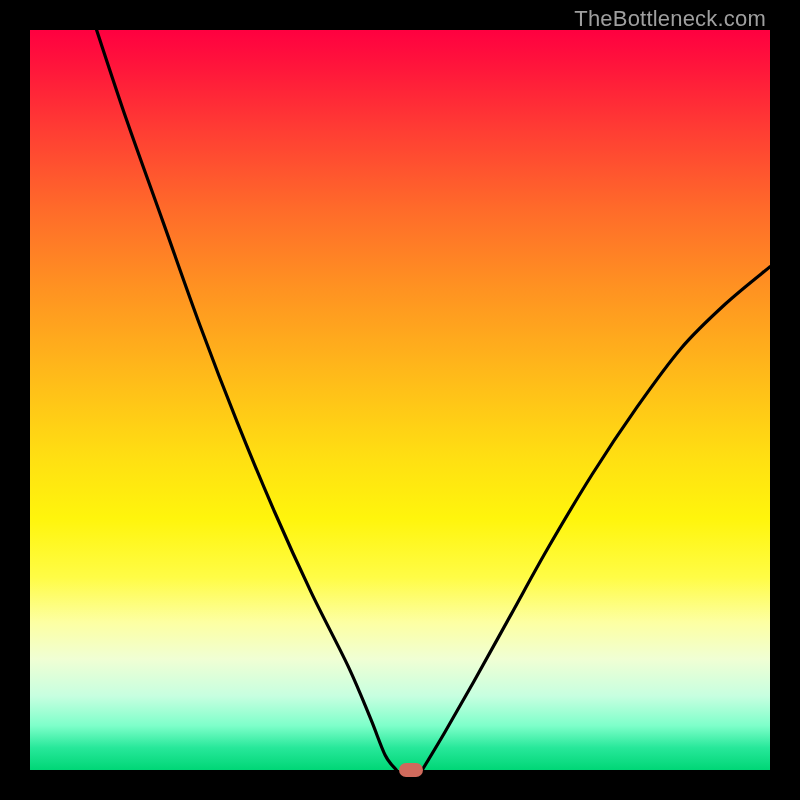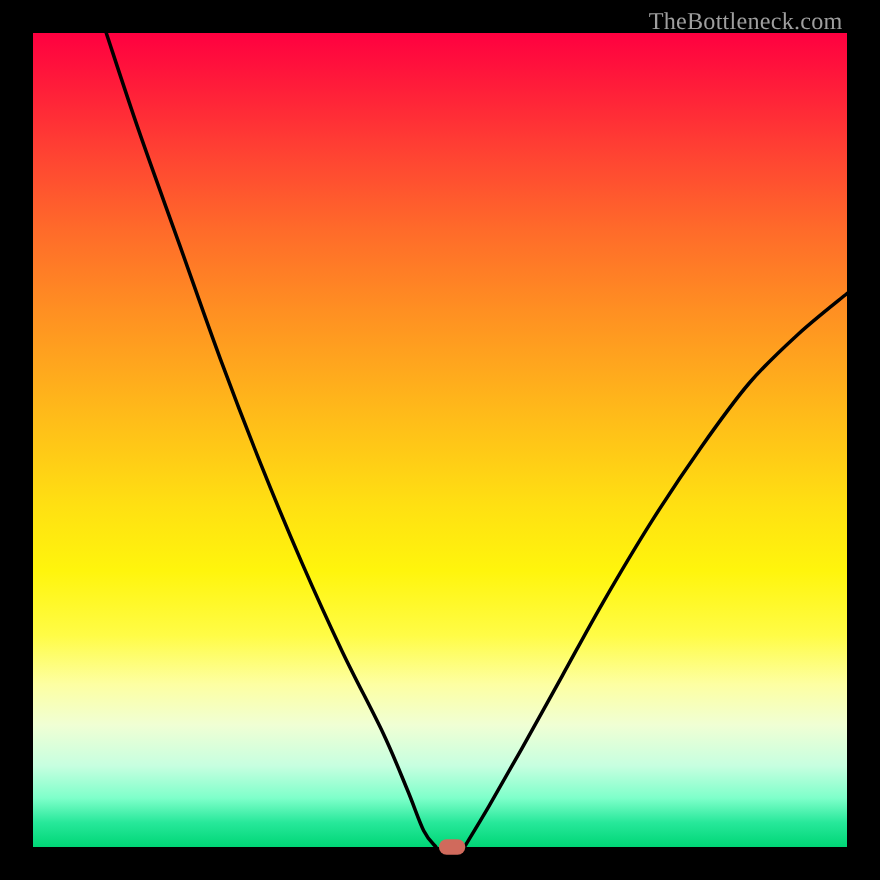--- a/index.html
+++ b/index.html
@@ -9,21 +9,20 @@
     height: 800px;
     background: #000;
     font-family: Arial, Helvetica, sans-serif;
     overflow: hidden;
   }
   .frame {
     position: relative;
     width: 800px;
     height: 800px;
     background: #000;
-    font-family: Liberation Serif, serif;
   }
   .plot {
     position: absolute;
     left: 30px;
     top: 30px;
     width: 740px;
     height: 740px;
     background: linear-gradient(to bottom,
       #ff0040 0%,
       #ff1a3a 6%,

